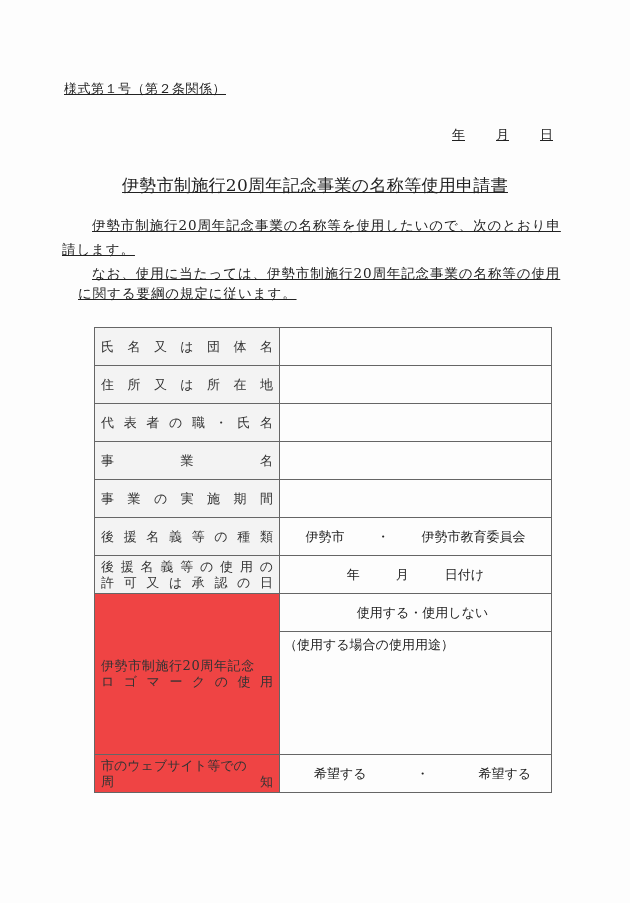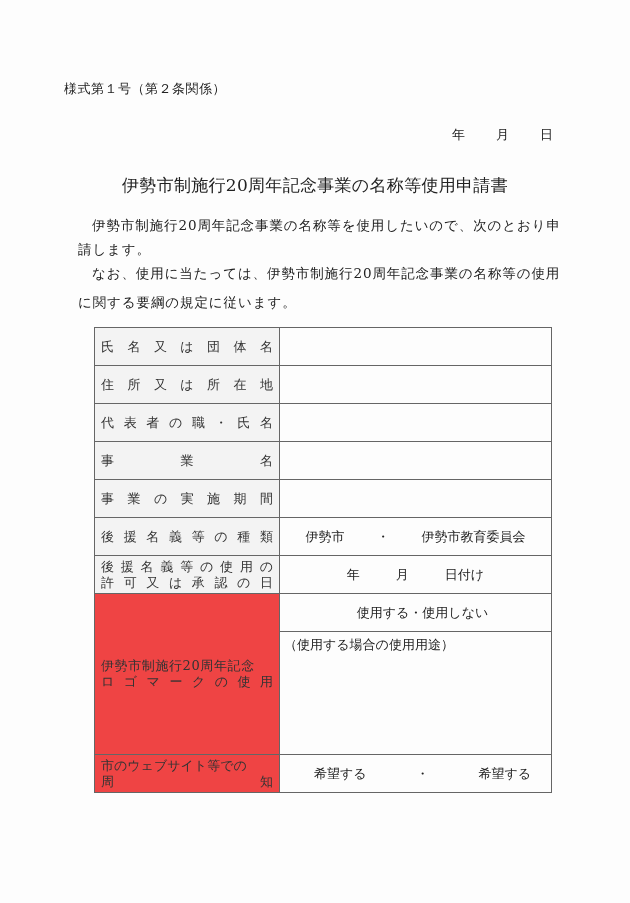--- a/index.html
+++ b/index.html
@@ -1,18 +1,18 @@
 <!DOCTYPE html>
 <html><head>
 <meta charset="utf-8">
 <style>
   html, body { margin:0; padding:0; }
   body { width:630px; height:903px; background:#fdfdfd; position:relative; overflow:hidden;
          font-family:"DejaVu Serif", "Liberation Serif", serif; color:#222; }
-  .abs { position:absolute; white-space:nowrap; }
+  .abs { position:absolute; white-space:nowrap;text-decoration:underline; }
   .form-no { left:64px; top:80px; font-size:13px; letter-spacing:0.5px; }
   .date { top:126px; font-size:13px; }
   .title { left:0; width:630px; top:174px; text-align:center; font-size:17px; letter-spacing:0.3px; }
   .body-line { font-size:13.5px; letter-spacing:0.9px;text-align:center; }
   table { position:absolute; left:94px; top:327px; width:458px; border-collapse:collapse; font-size:13px; }
   td { border:1px solid #666; padding:0; }
   td.lbl { width:172px; background:#f3f3f3; padding:0 6px; color:#333; }
   td.lbl.gray { background:#ef4444; }
   .spread { display:flex; justify-content:space-between; }
   .spread2 { display:flex; justify-content:space-between; line-height:16px; }
@@ -24,23 +24,23 @@
 
 <div class="abs form-no">様式第１号（第２条関係）</div>
 
 <div class="abs date" style="left:452px">年</div>
 <div class="abs date" style="left:496px">月</div>
 <div class="abs date" style="left:540px">日</div>
 
 <div class="abs title">伊勢市制施行20周年記念事業の名称等使用申請書</div>
 
 <div class="abs body-line" style="left:92px;top:217px">伊勢市制施行20周年記念事業の名称等を使用したいので、次のとおり申</div>
-<div class="abs body-line" style="left:78px;top:241px">請します。</div>
+<div class="abs body-line" style="left:62px;top:241px">請します。</div>
 <div class="abs body-line" style="left:92px;top:265px">なお、使用に当たっては、伊勢市制施行20周年記念事業の名称等の使用</div>
-<div class="abs body-line" style="left:78px;top:294px">に関する要綱の規定に従います。</div>
+<div class="abs body-line" style="left:78px;top:285px">に関する要綱の規定に従います。</div>
 
 <table>
   <tbody>
       <tr style="height:38px">
     <td class="lbl">
           <div class="spread" id="r0">
             <span>氏</span>
             <span>名</span>
             <span>又</span>
             <span>は</span>

